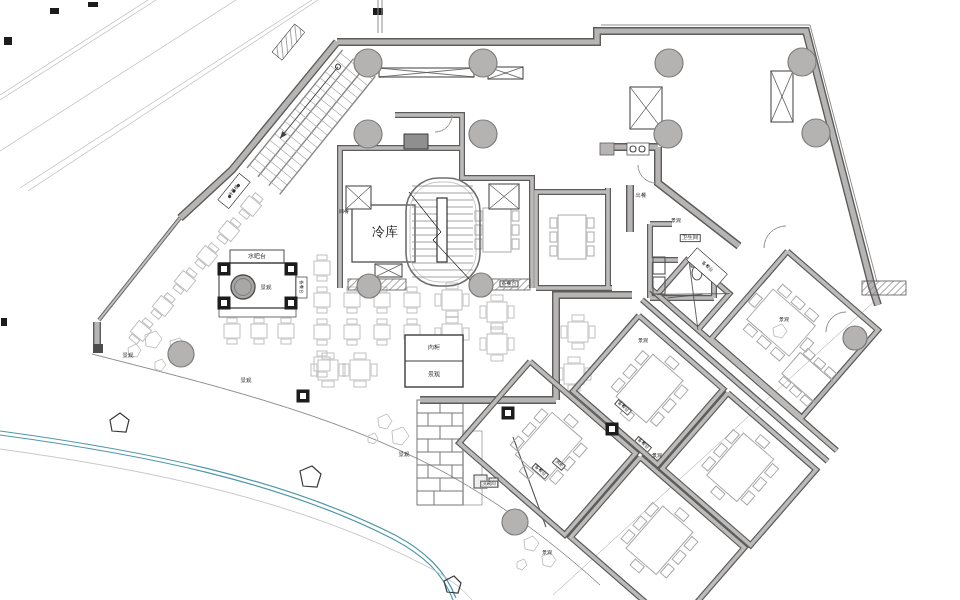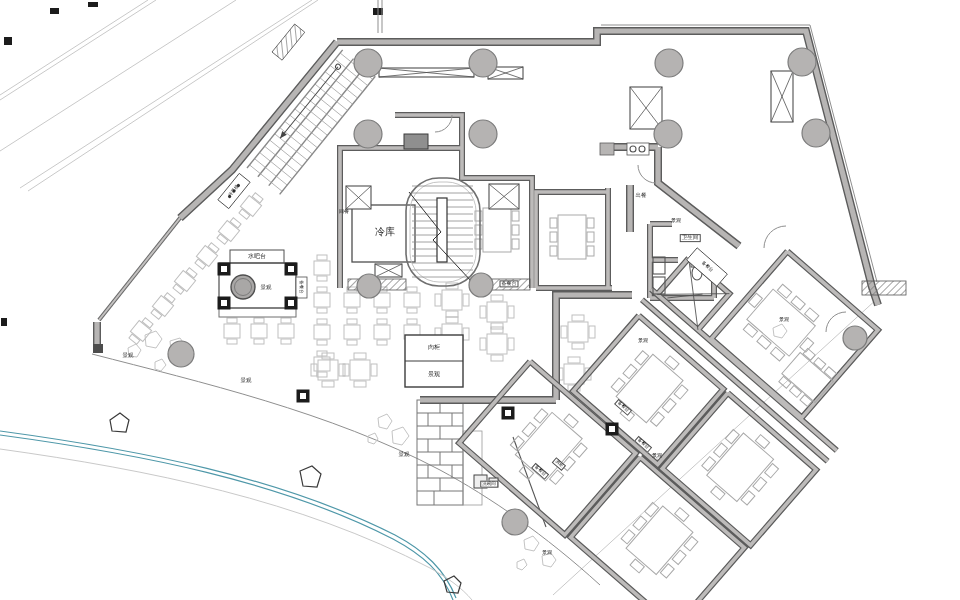--- a/index.html
+++ b/index.html
@@ -22,21 +22,21 @@
   .xbox{fill:#fff;stroke:#4f4f4f;stroke-width:1.1;}
   .xln{fill:none;stroke:#4f4f4f;stroke-width:0.8;}
   .blk{fill:#1c1c1c;stroke:none;}
   .cyan{fill:none;stroke:#4f98a9;stroke-width:1.2;}
   .rock{fill:none;stroke:#3a3a3a;stroke-width:1.2;}
   .rockL{fill:none;stroke:#c4c4c4;stroke-width:1;}
   
   .lbl{position:absolute;color:#1f1f1f;white-space:nowrap;
        transform:translate(-50%,-50%);line-height:1.05;}
   .boxed{background:#fff;border:0.5px solid #4f4f4f;padding:0 1px;}
-  .s7{font-size:10px;} .s6{font-size:6px;} .s55{font-size:5.5px;}
+  .s7{font-size:13px;} .s6{font-size:6px;} .s55{font-size:5.5px;}
   .s5{font-size:5px;} .s45{font-size:4.5px;}
 </style>
 </head>
 <body>
 
 <div class="stage">
 <svg width="960" height="600" viewBox="0 0 960 600">
   <defs>
     <pattern id="hatch" width="5" height="5" patternTransform="rotate(45)" patternUnits="userSpaceOnUse">
       <line x1="0" y1="0" x2="0" y2="5" stroke="#7d7d7d" stroke-width="1.4"></line>

